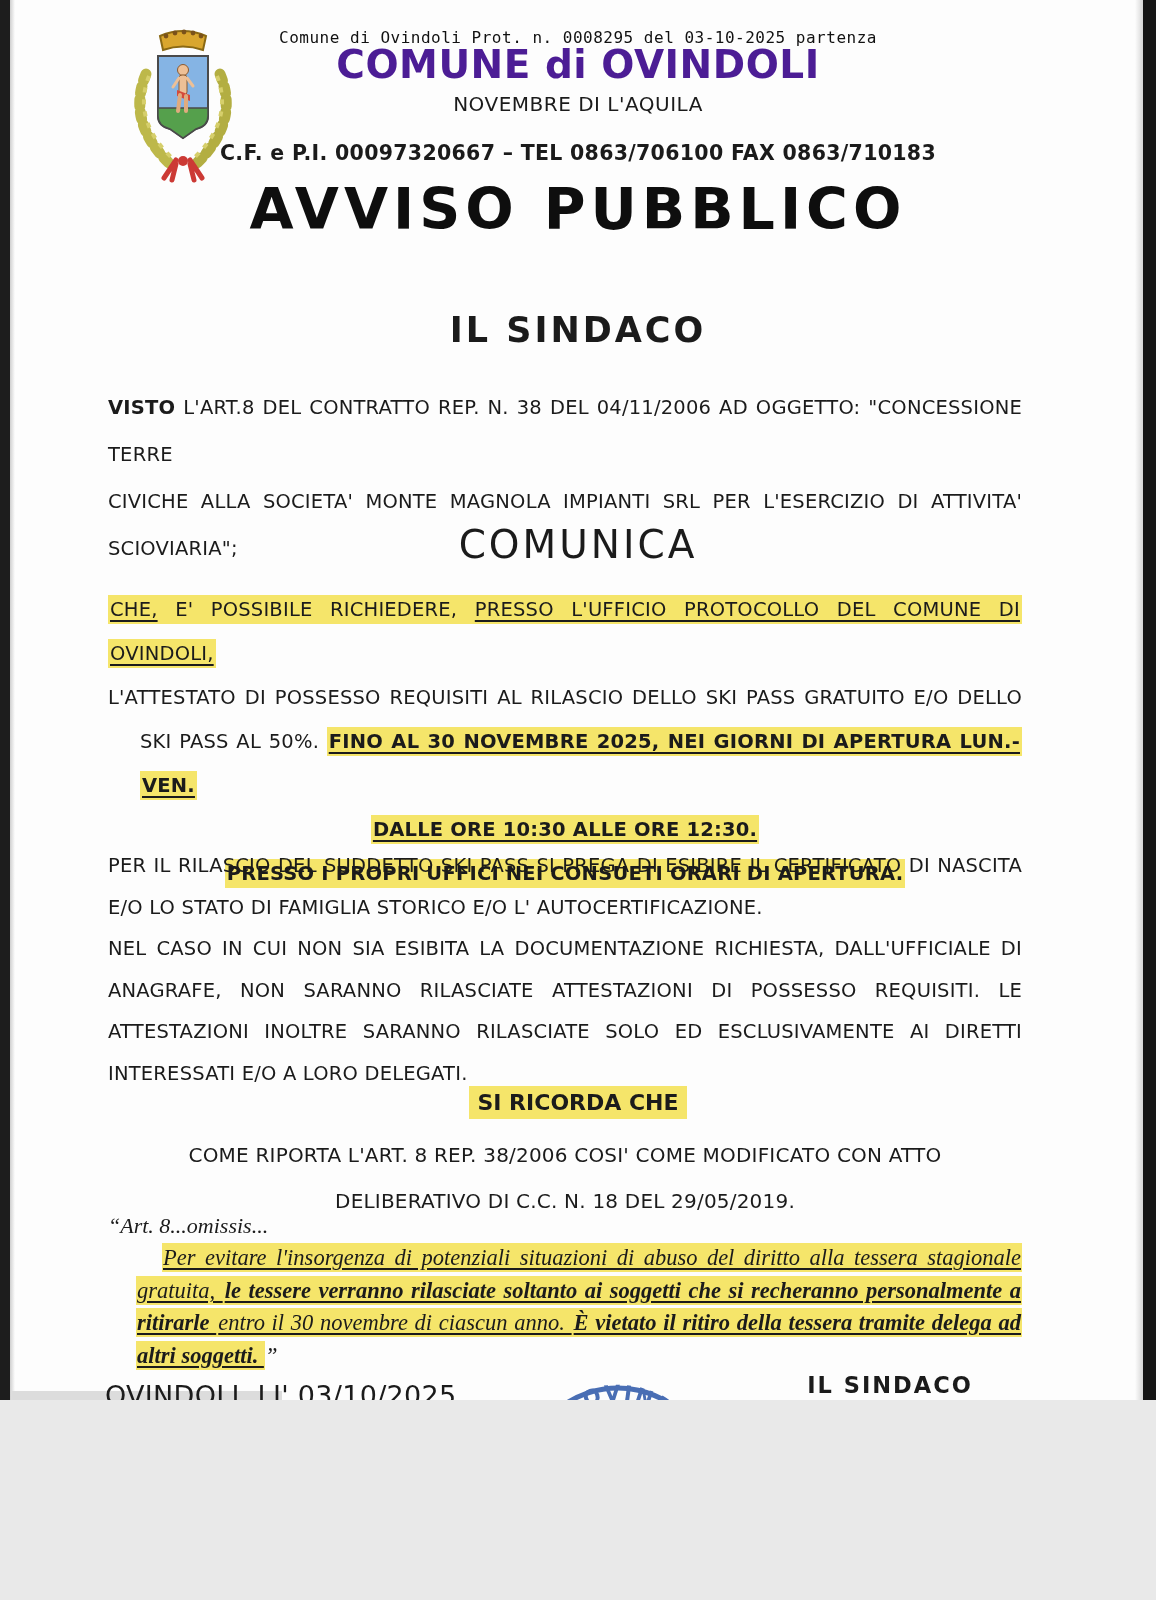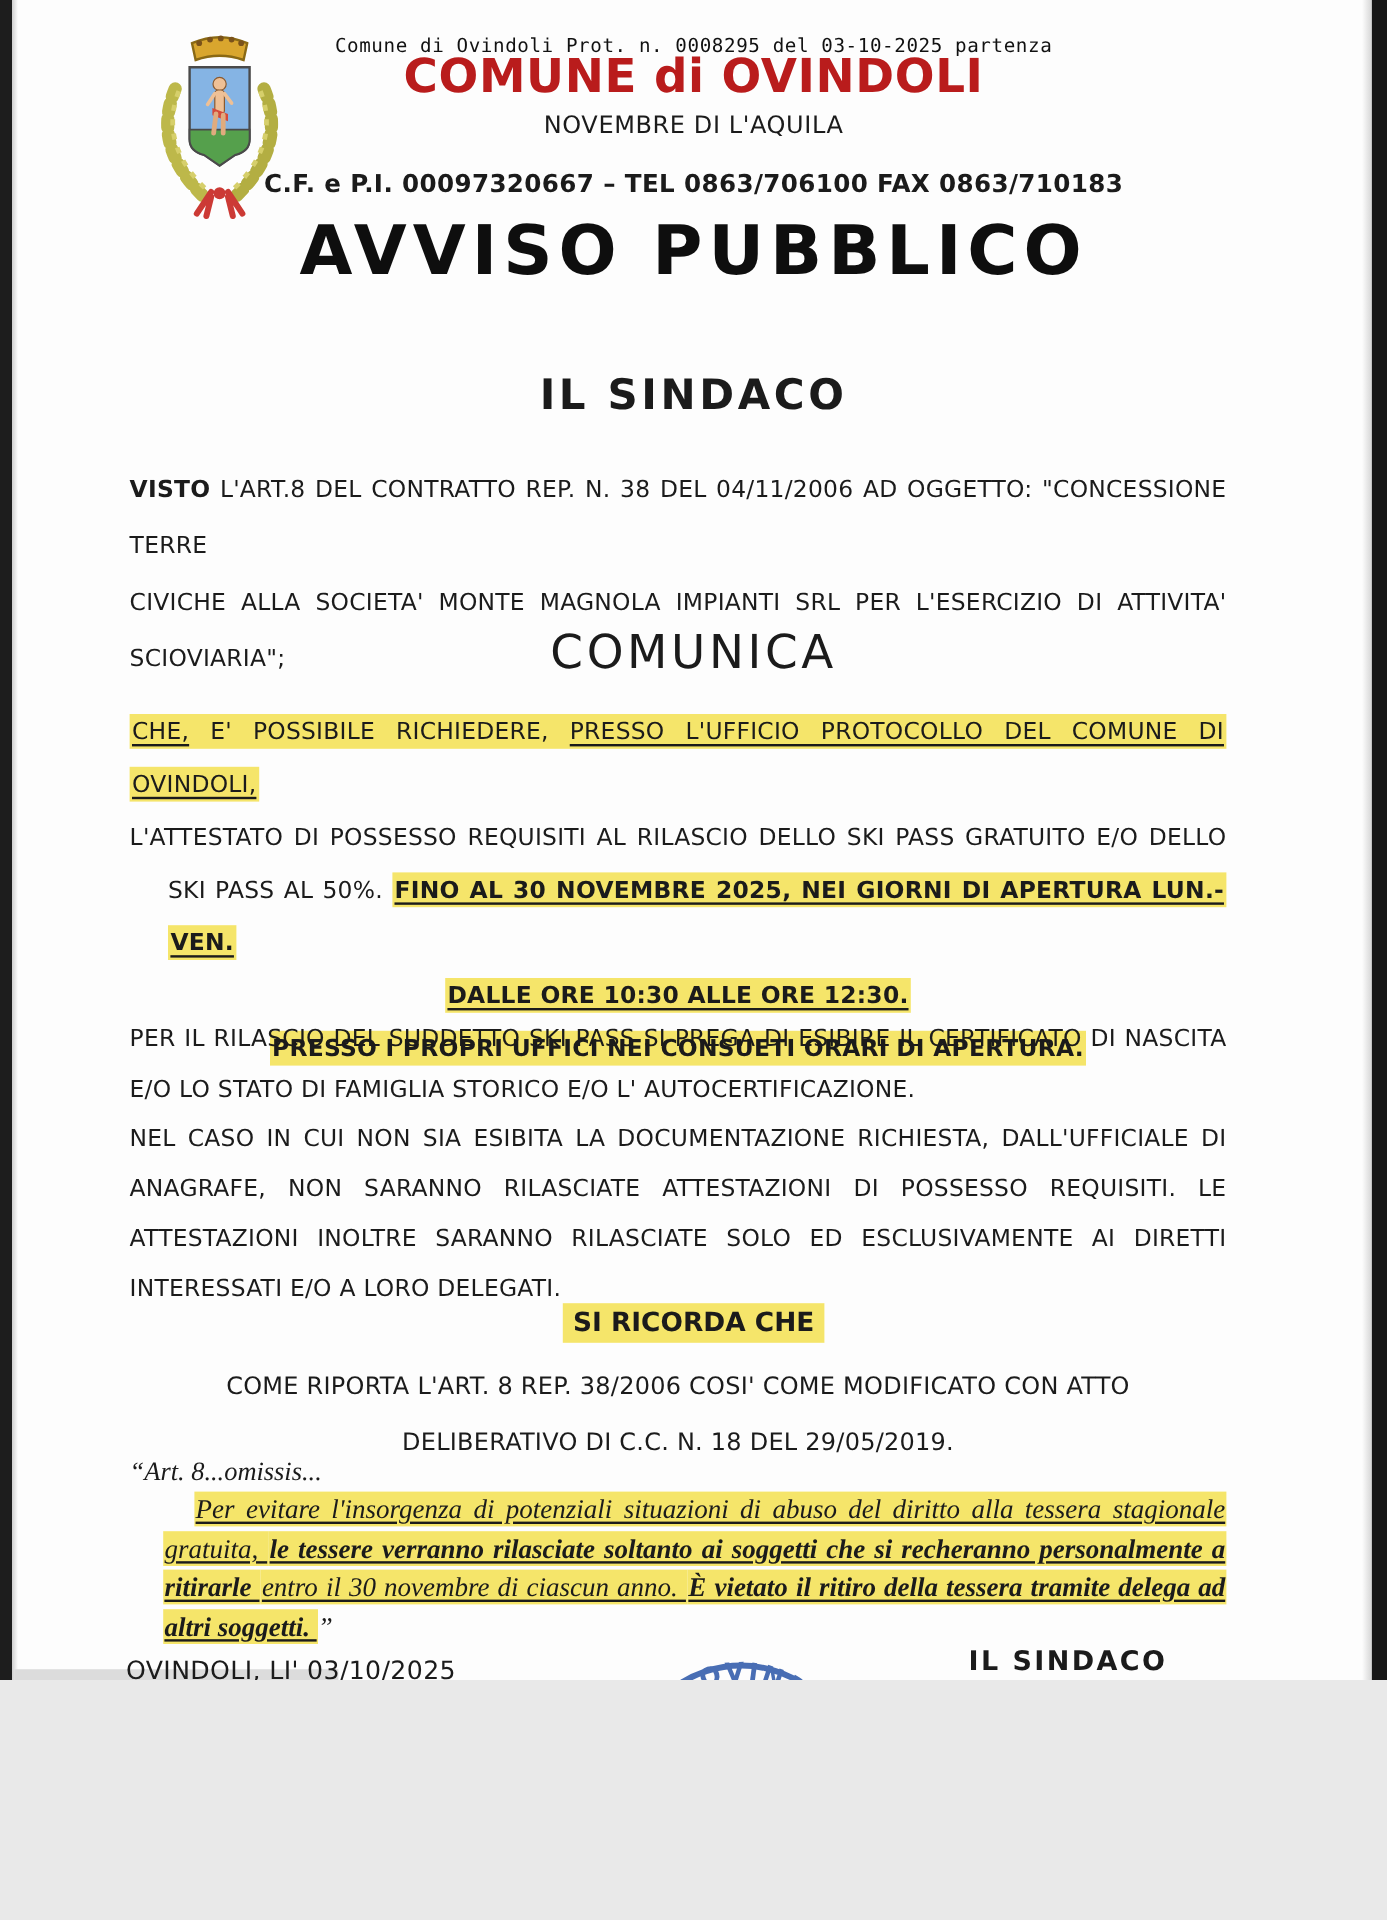--- a/index.html
+++ b/index.html
@@ -21,21 +21,21 @@
   .abs{position:absolute;}
   .centered{left:0;right:0;text-align:center;}
 
   
   .coat-of-arms{left:116px;top:12px;}
   .protocol-line{
     top:28px;left:0;right:0;text-align:center;
     font-family:"DejaVu Sans Mono","Liberation Mono",monospace;
     font-size:16px;letter-spacing:.5px;color:#111;
   }
-  .municipality{top:42px;font-size:39px;font-weight:bold;letter-spacing:.5px;color:#b91c1c;}
+  .municipality{top:42px;font-size:39px;font-weight:bold;letter-spacing:.5px;color:#4c1d95;}
   .province{top:92px;font-size:20px;letter-spacing:.5px;}
   .contact{top:141px;font-size:20.5px;font-weight:bold;letter-spacing:.3px;}
   .notice-title{top:176px;font-size:57px;font-weight:bold;letter-spacing:5px;color:#0e0e0e;}
   .sindaco-heading{top:310px;font-size:35px;font-weight:bold;letter-spacing:3px;}
 
   
   .body-col{left:108px;width:914px;}
   .line{font-size:19.5px;letter-spacing:.2px;line-height:44px;white-space:nowrap;}
   .just{text-align:justify;text-align-last:justify;white-space:normal;}
   .left{text-align:left;white-space:normal;}
@@ -59,21 +59,21 @@
   .ricorda-block{top:1132px;}
   .ricorda-block .line{line-height:46px;font-size:20px;}
 
   .quote-block{top:1210px;font-family:"Liberation Serif","DejaVu Serif",serif;font-style:italic;}
   .quote-intro{font-size:22px;line-height:32px;}
   .quote-par{font-size:22.5px;line-height:32.5px;text-align:justify;text-indent:26px;margin-top:0;padding-left:28px;}
   .quote-par .hl{padding:2px 1px;}
   .qu{text-decoration:underline;text-decoration-thickness:1.5px;text-underline-offset:3px;}
 
   
-  .footer-date{left:105px;top:1380px;font-size:21px;letter-spacing:.3px;}
+  .footer-date{left:105px;top:1380px;font-size:27px;letter-spacing:.3px;}
   .stamp-wrap{left:518px;top:1382px;transform:rotate(-9deg);opacity:.92;}
   .footer-sindaco{left:770px;top:1372px;width:240px;text-align:center;font-size:22.5px;font-weight:bold;letter-spacing:2px;}
   .footer-signature{left:705px;top:1424px;width:330px;text-align:center;font-size:22px;font-weight:bold;letter-spacing:.3px;}
 </style>
 </head>
 <body>
 
 <div class="page">
 
   <div class="scan-edge-left"></div>

